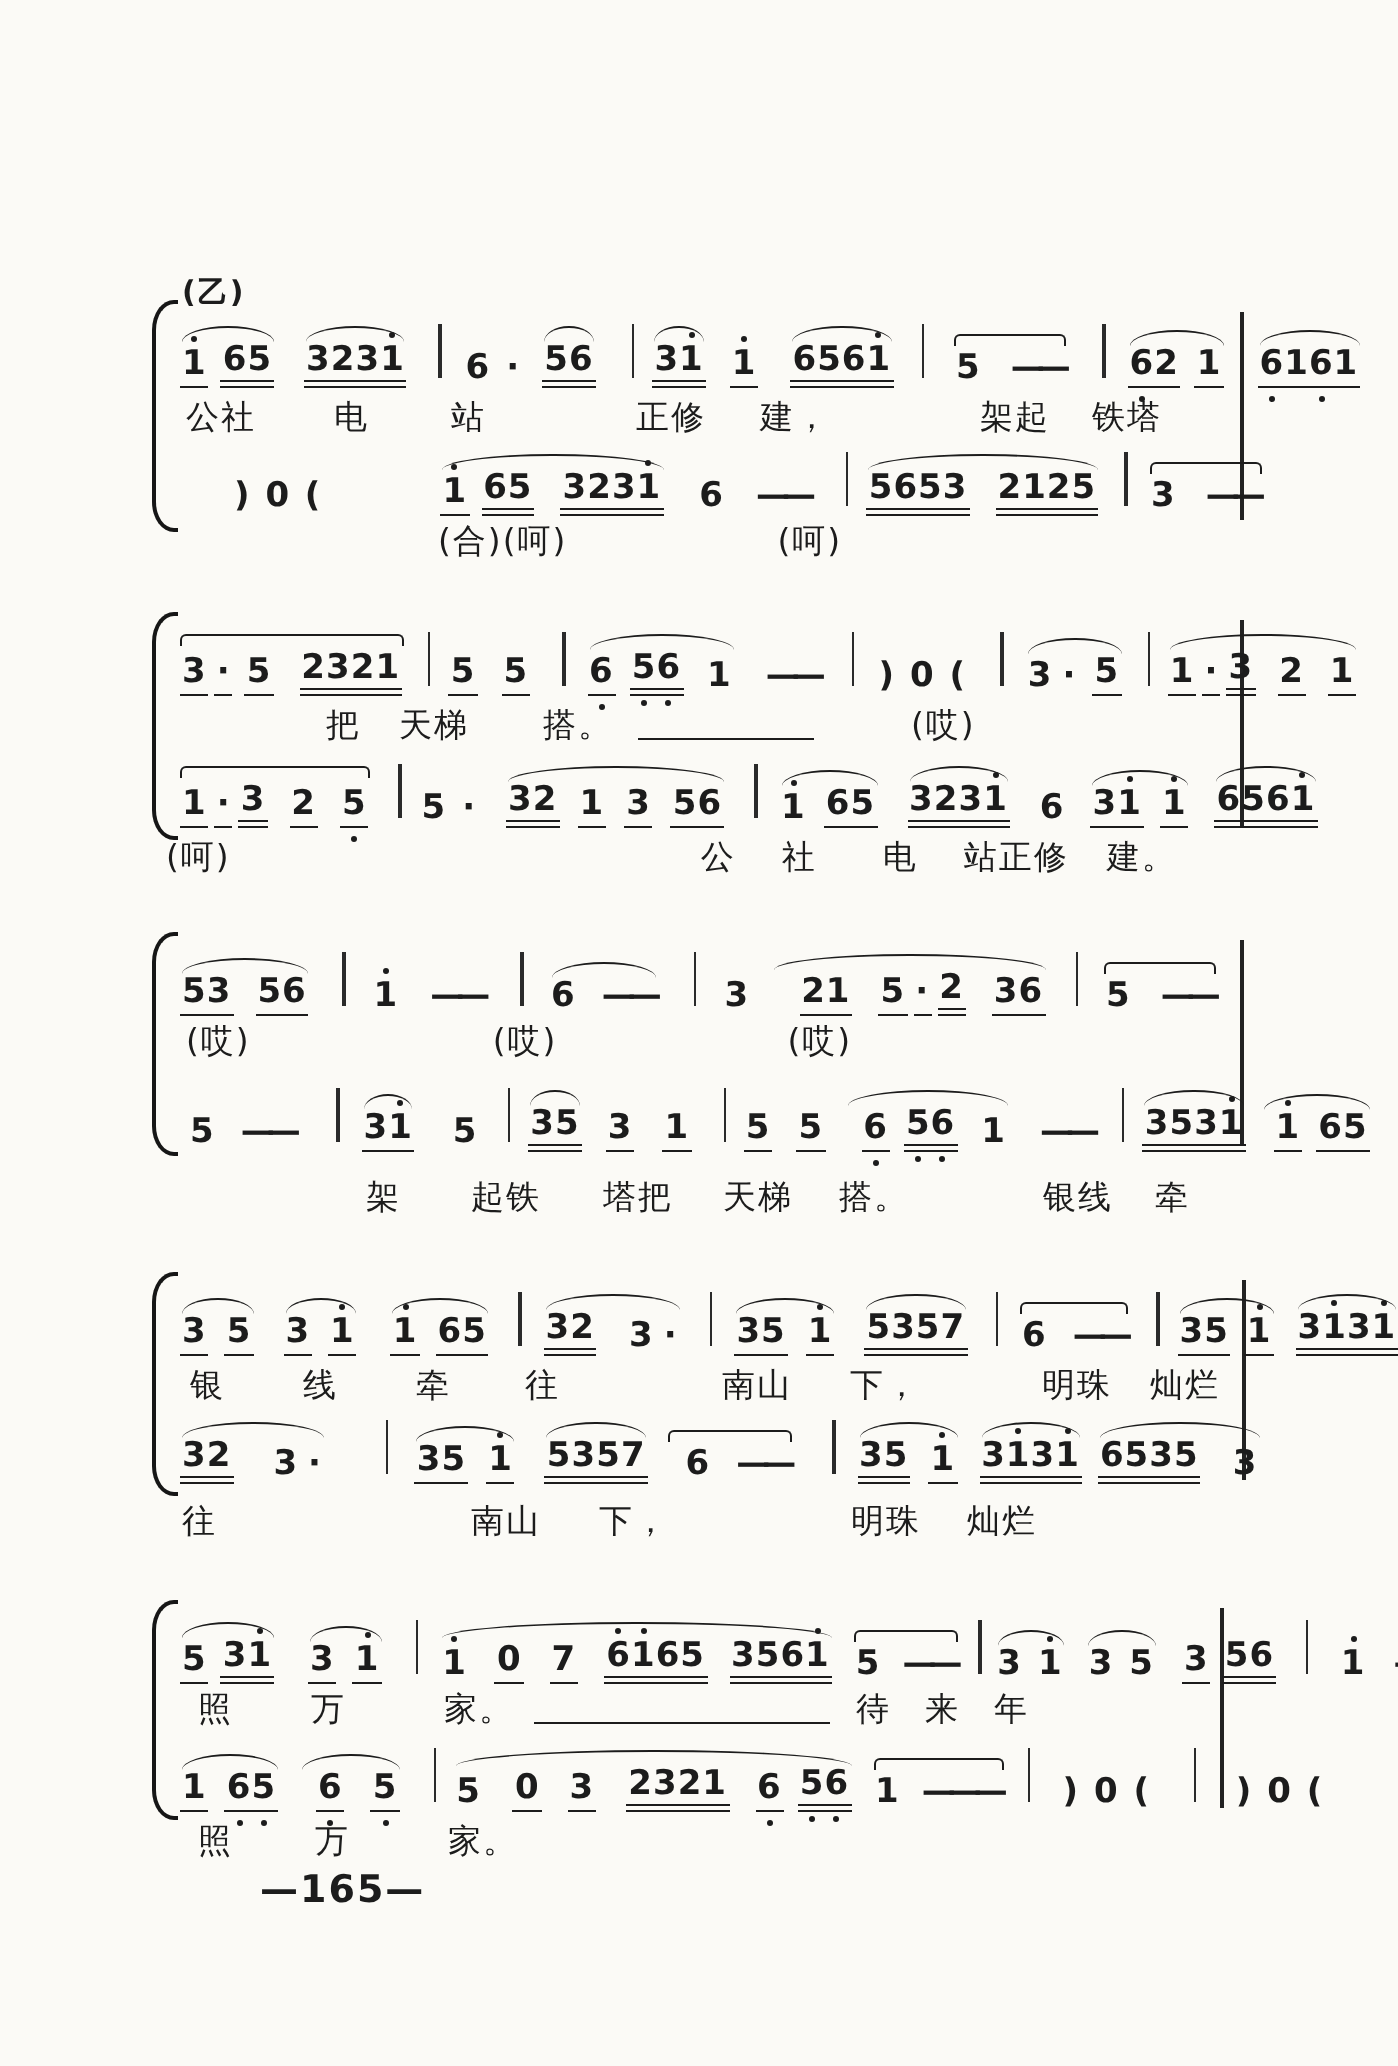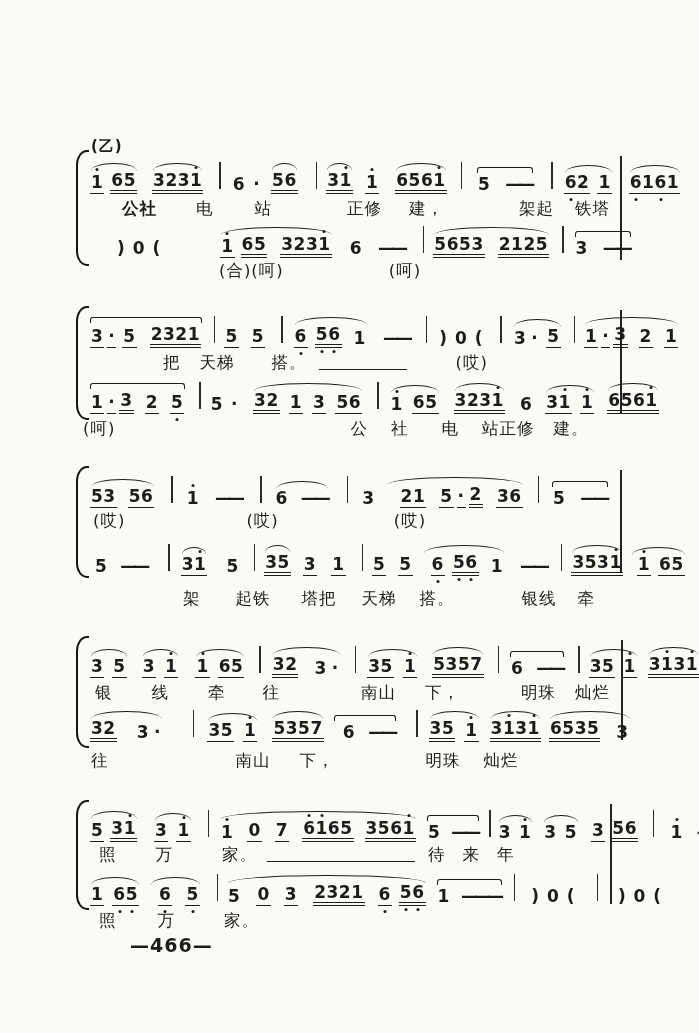--- a/index.html
+++ b/index.html
@@ -110,21 +110,21 @@
           <span class="grp s1" style="margin-left: 10px;">
             <span class="tok u1">
               <span class="ch">6<span class="db"></span></span>
               <span class="ch">1</span>
               <span class="ch">6<span class="db"></span></span>
               <span class="ch">1</span>
             </span>
           </span>
         </div>
         <div class="line lyrics" style="top: 196px;">
-          <span class="tok lyr" style="margin-left: 31px; font-weight: bold;">公社</span>
+          <span class="tok lyr" style="margin-left: 2px;">公社</span>
           <span class="tok lyr" style="margin-left: 30px;">电</span>
           <span class="tok lyr" style="margin-left: 32px;">站</span>
           <span class="tok lyr" style="margin-left: 66px;">正修</span>
           <span class="tok lyr" style="margin-left: 18px;">建，</span>
           <span class="tok lyr" style="margin-left: 66px;">架起</span>
           <span class="tok lyr" style="margin-left: 12px;">铁塔</span>
         </div>
         <div class="line notes" style="top: 222px;">
           <span class="tok txt" style="margin-left: 26px;">) 0 (</span>
           <span class="grp s1" style="margin-left: 52px;">
@@ -824,14 +824,14 @@
           <span class="bar" style="margin-left: 14px;"></span>
           <span class="tok txt" style="margin-left: 14px;">) 0 (</span>
         </div>
         <div class="line lyrics" style="top: 908px;">
           <span class="tok lyr" style="margin-left: 8px;">照</span>
           <span class="tok lyr" style="margin-left: 32px;">万</span>
           <span class="tok lyr" style="margin-left: 40px;">家。</span>
         </div>
       </div>
     </div>
-  <div id="pageno">—466—</div>
+  <div id="pageno">—165—</div>
 </div>
 
 </body></html>

